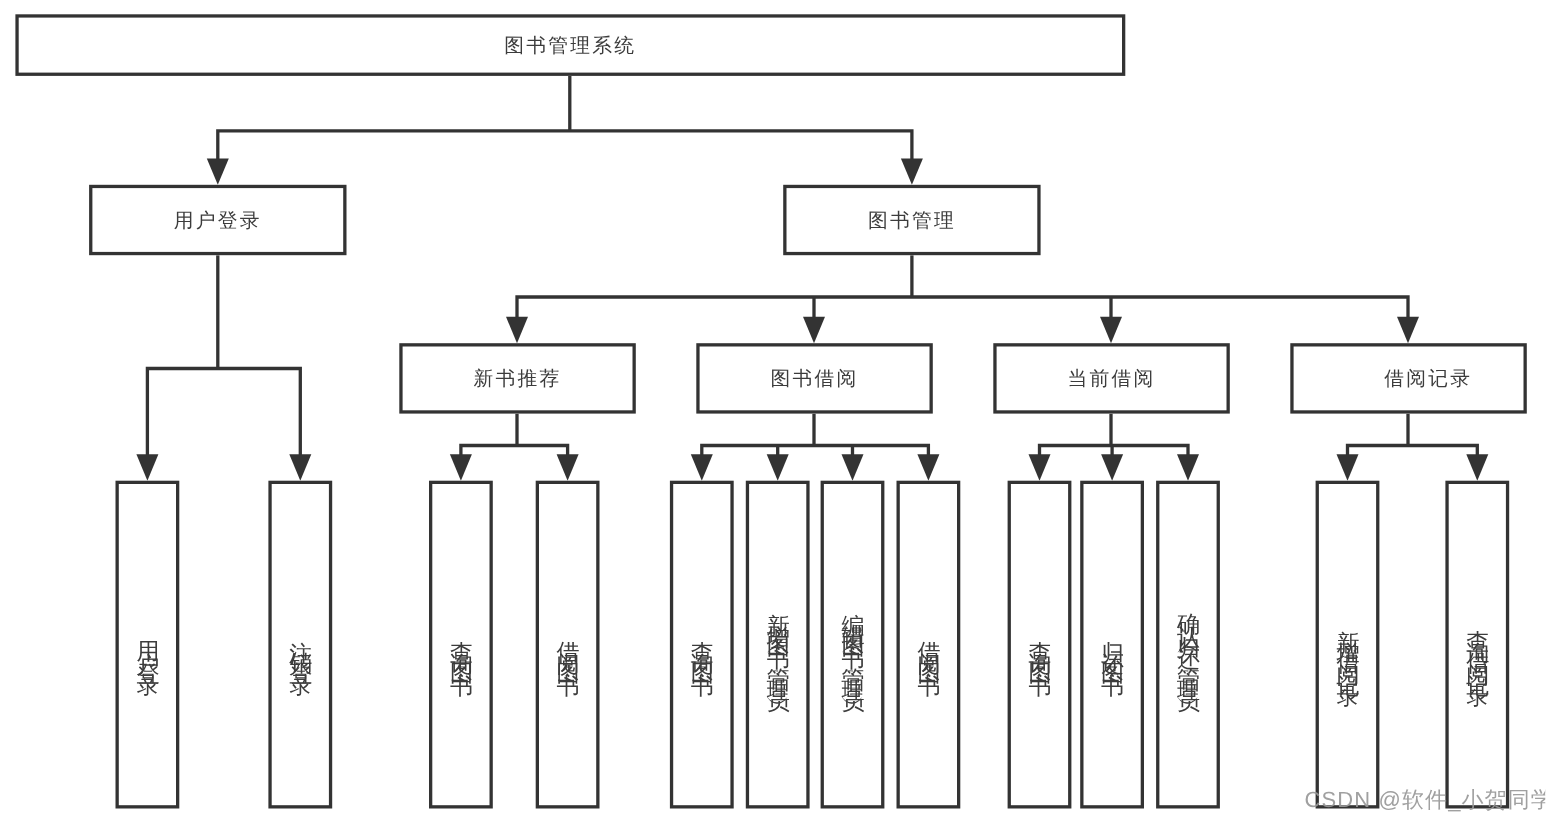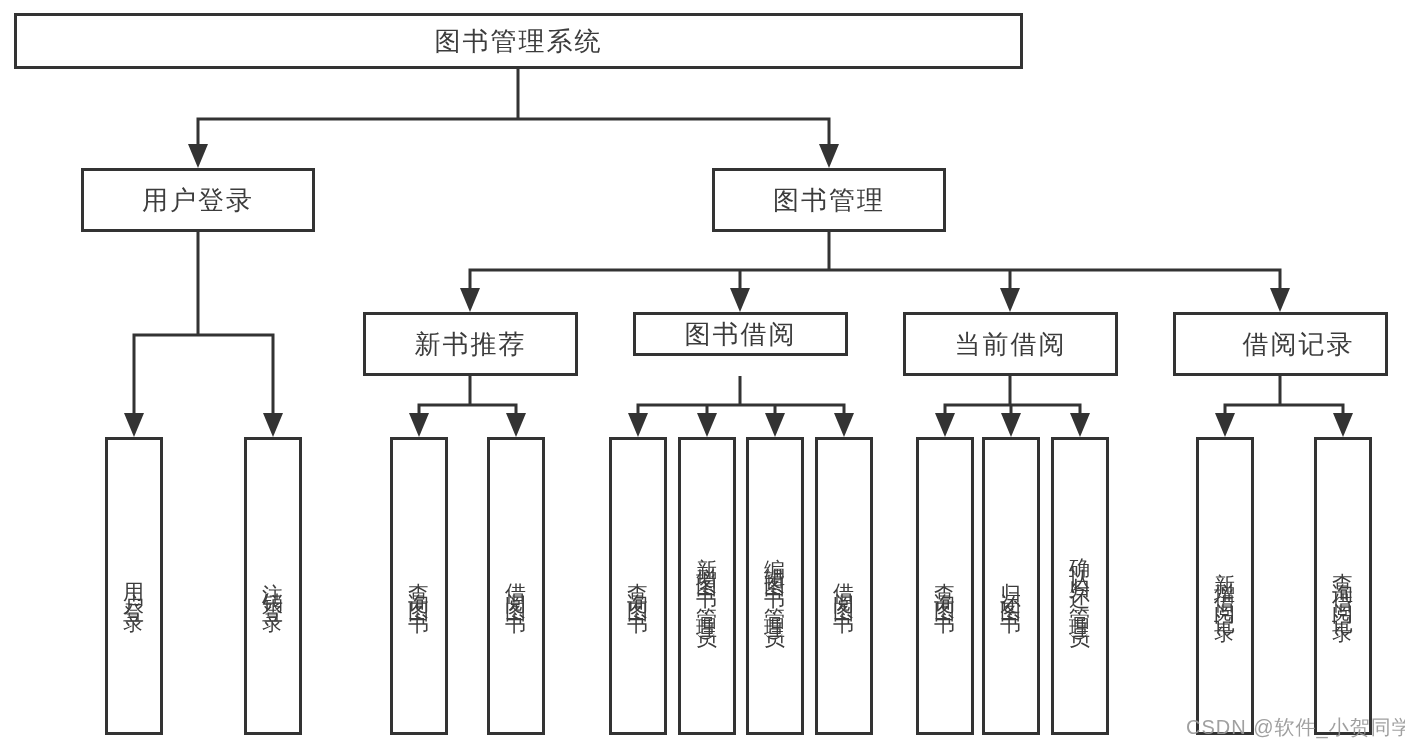--- a/index.html
+++ b/index.html
@@ -25,21 +25,21 @@
   }
   .node {
     position: absolute;
     box-sizing: border-box;
     border: 3px solid #333333;
     background: #ffffff;
     display: flex;
     align-items: center;
     justify-content: center;
     color: #3c3c3c;
-    font-size: 26px;
+    font-size: 18px;
     letter-spacing: 2px;
     text-align: center;
   }
   .vnode {
     position: absolute;
     box-sizing: border-box;
     border: 3px solid #333333;
     background: #ffffff;
     display: flex;
     align-items: center;
@@ -123,21 +123,21 @@
   <div class="node" style="left:81px; top:168px; width:234px; height:64px;">
     <span>用户登录</span>
   </div>
   <div class="node" style="left:363px; top:312px; width:215px; height:64px;">
     <span>新书推荐</span>
   </div>
 
   <div class="node" style="left:712px; top:168px; width:234px; height:64px;">
     <span>图书管理</span>
   </div>
-  <div class="node" style="left:633px; top:312px; width:215px; height:44px;">
+  <div class="node" style="left:633px; top:312px; width:215px; height:64px;">
     <span>图书借阅</span>
   </div>
   <div class="node" style="left:903px; top:312px; width:215px; height:64px;align-items:center;">
     <span>当前借阅</span>
   </div>
   <div class="node" style="left:1173px; top:312px; width:215px; height:64px;padding-left:36px;">
     <span>借阅记录</span>
   </div>
 
   <div class="vnode" style="left:105px;">

